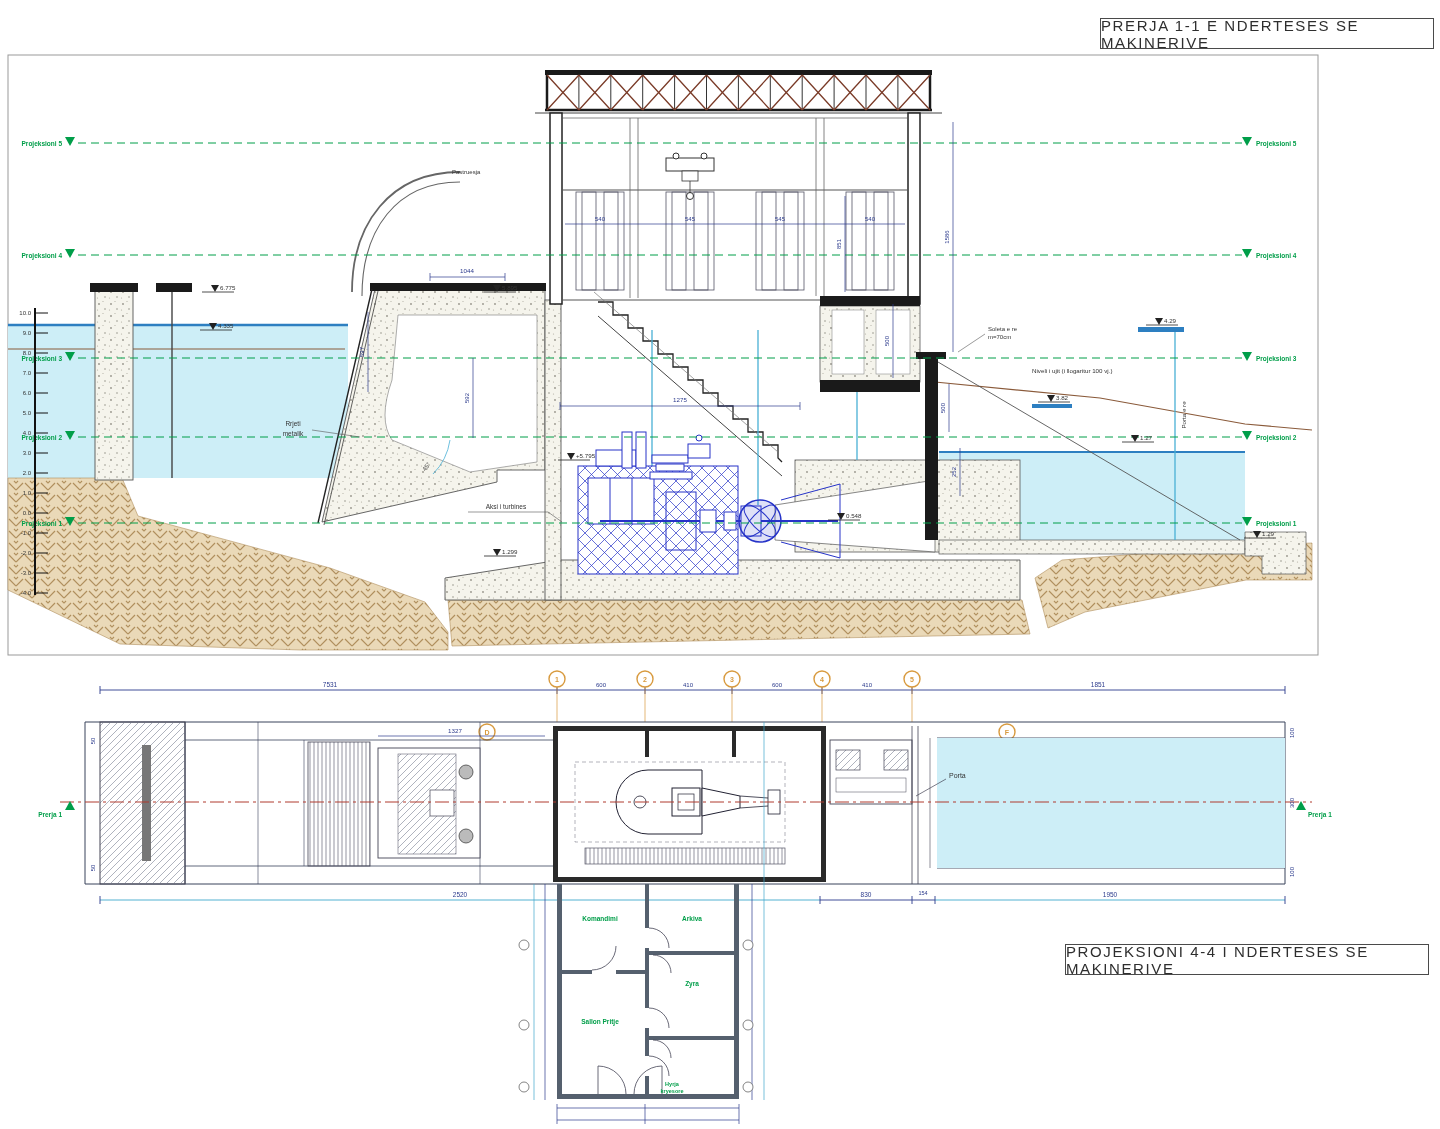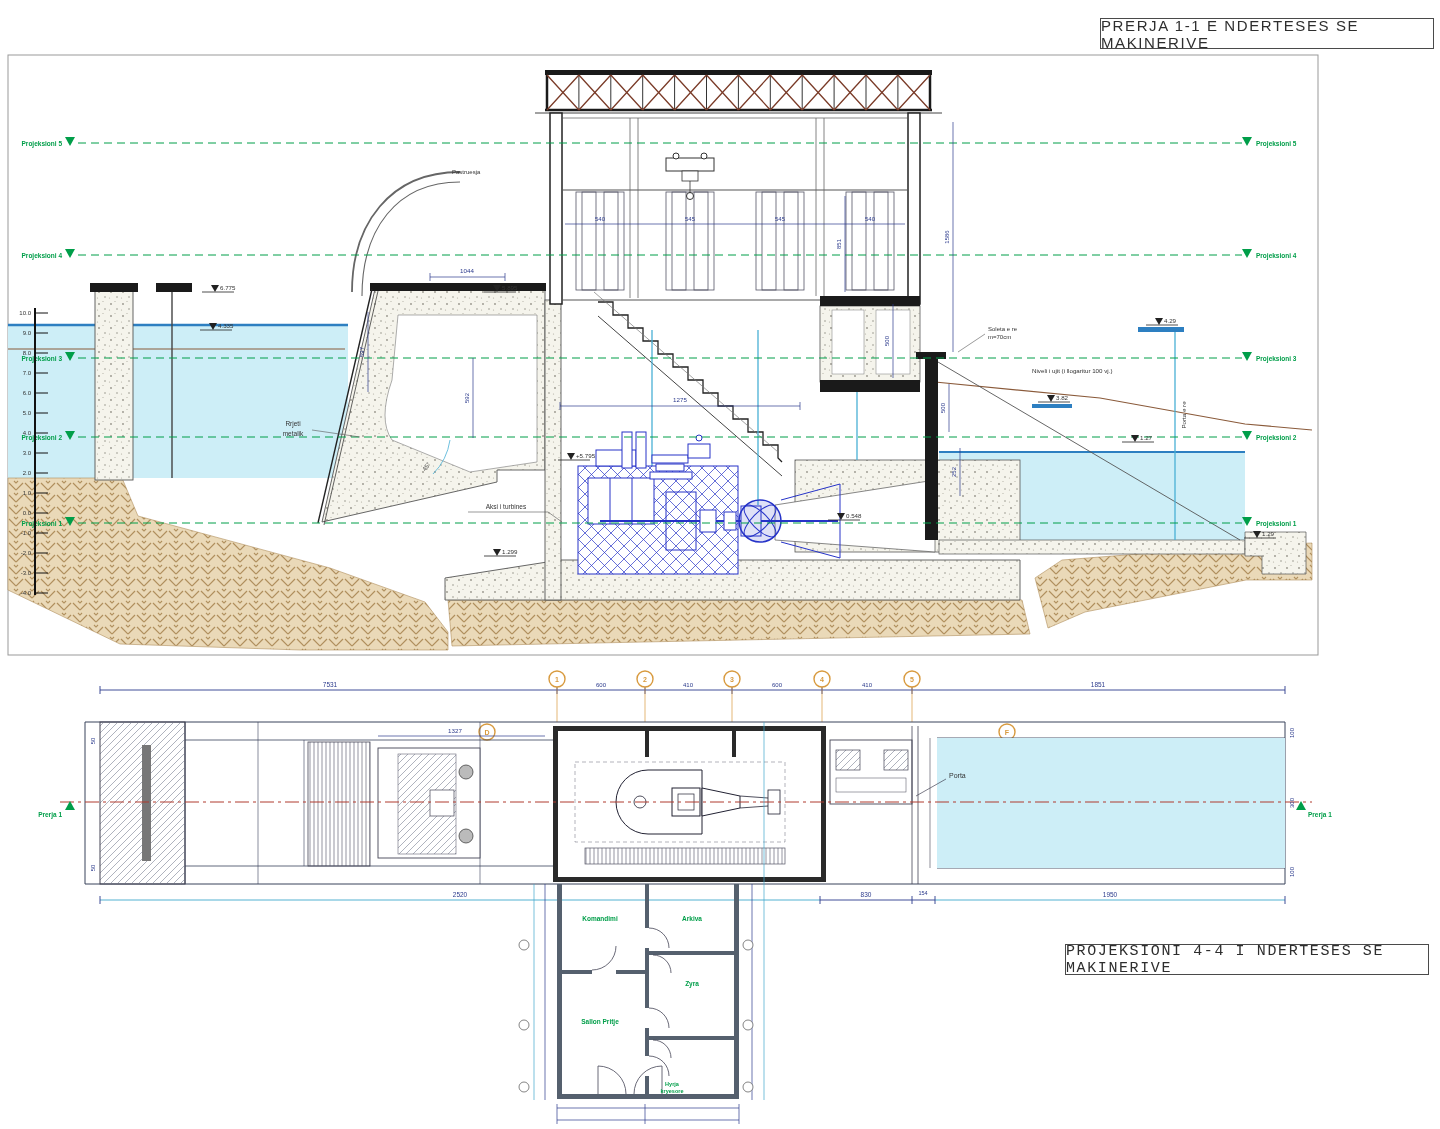--- a/index.html
+++ b/index.html
@@ -537,17 +537,17 @@
   <text x="692" y="986" class="t65 green mid">Zyra</text>
   <text x="600" y="1024" class="t65 green mid">Sallon Pritje</text>
   <text x="672" y="1086" class="t55 green mid">Hyrja</text>
   <text x="672" y="1093" class="t55 green mid">kryesore</text>
 </g>
 </svg>
 
 <div class="title-box" style="left:1100px;top:18px;width:332px;height:29px;">
   <span>PRERJA 1-1  E NDERTESES SE MAKINERIVE</span>
 </div>
-<div class="title-box" style="left:1065px;top:944px;width:362px;height:29px;font-family:Liberation Mono, monospace;">
+<div class="title-box" style="left:1065px;top:944px;width:362px;height:29px;">
   <span>PROJEKSIONI 4-4  I NDERTESES SE MAKINERIVE</span>
 </div>
 
 </div>
 
 </body></html>

